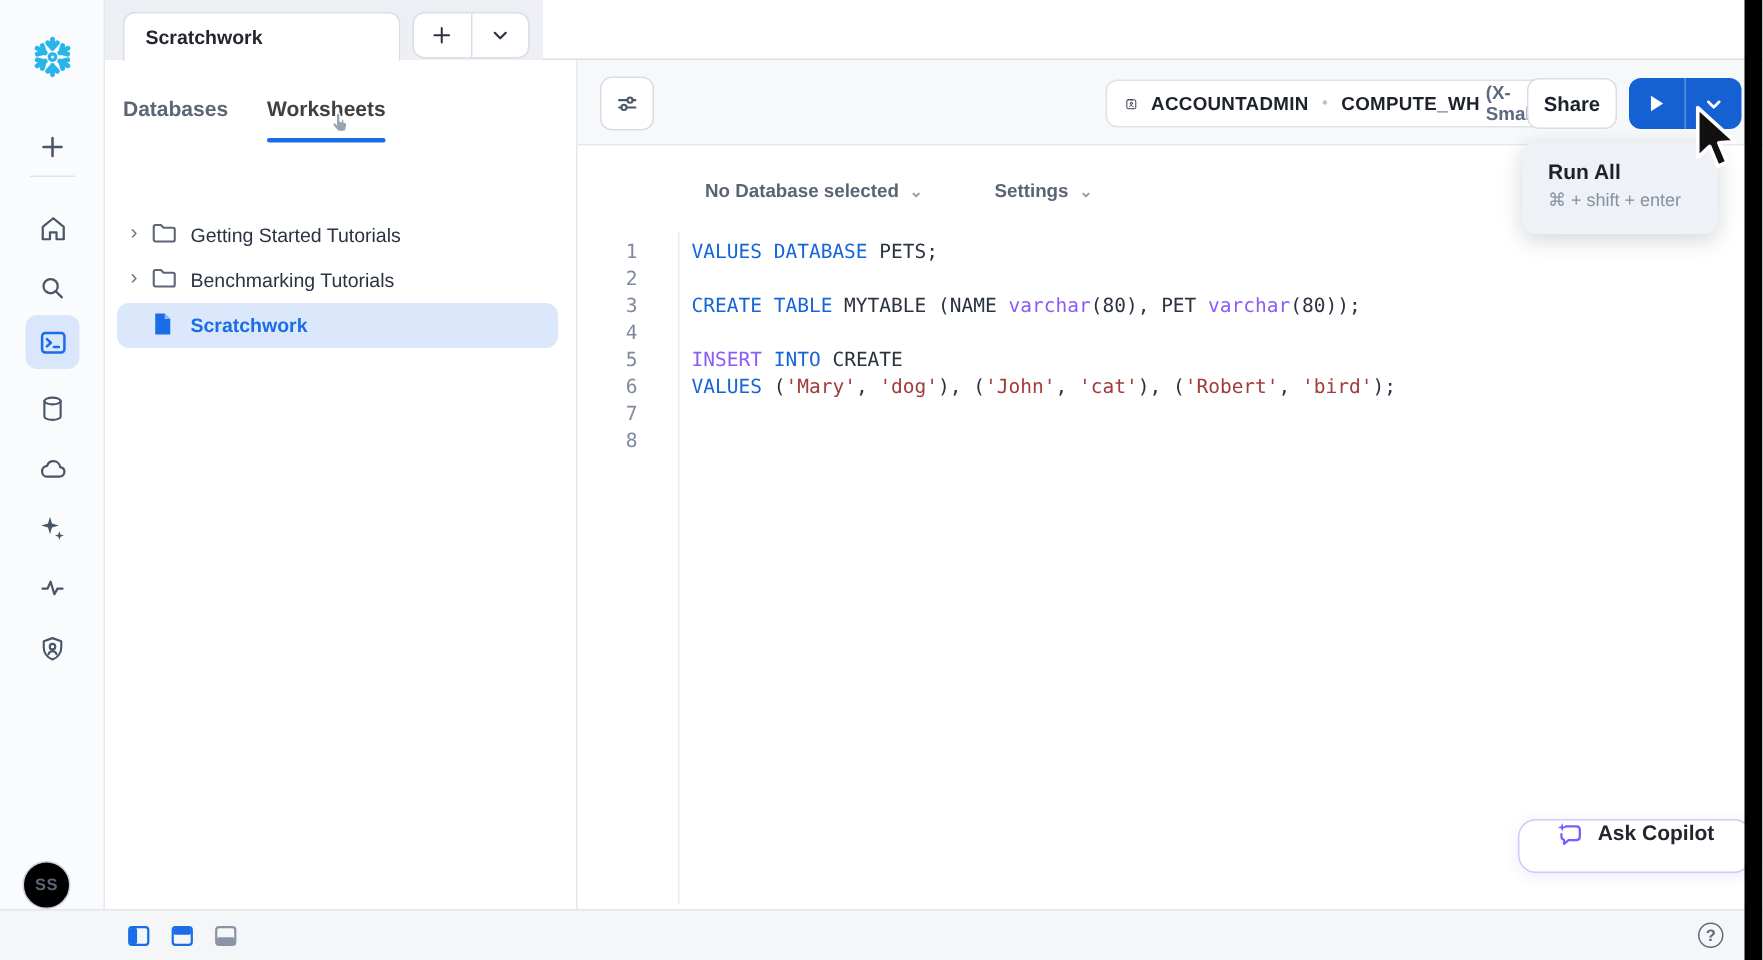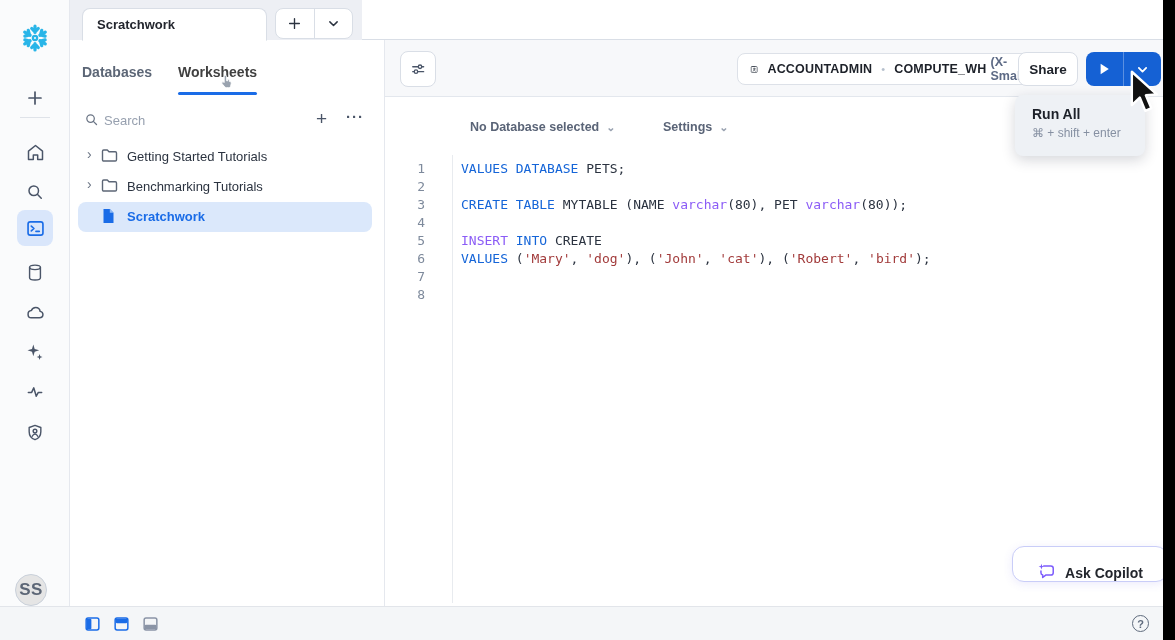--- a/index.html
+++ b/index.html
@@ -6,21 +6,21 @@
   html,body { width:1175px; height:640px; }
   body { font-family:"Liberation Sans", sans-serif; background:#fff; position:relative; overflow:hidden; }
   .app { position:relative; width:1175px; height:640px; background:#fff; }
 
   
   .rail { position:absolute; left:0; top:0; width:70px; height:606px; background:#fafbfc; border-right:1px solid #e5e8ee; z-index:3; }
   .rail-item { position:absolute; left:19px; width:32px; height:32px; display:flex; align-items:center; justify-content:center; border-radius:8px; }
   .rail-item svg { display:block; }
   .rail-active { background:#d9e6fb; width:36px; height:36px; left:17px; }
   .rail-divider { position:absolute; left:20px; width:30px; height:1px; background:#dfe3e9; }
-  .avatar { position:absolute; left:15px; top:574px; width:32px; height:32px; border:1px solid #c9d0da; border-radius:50%; background:#e5e5e5; display:flex; align-items:center; justify-content:center; font-size:17px; font-weight:700; color:#5c6676; letter-spacing:.3px; }
+  .avatar { position:absolute; left:15px; top:574px; width:32px; height:32px; border:1px solid #c9d0da; border-radius:50%; background:#000000; display:flex; align-items:center; justify-content:center; font-size:11px; font-weight:700; color:#5c6676; letter-spacing:.3px; }
 
   
   .tabstrip { position:absolute; left:70px; top:0; width:1105px; height:40px; background:#fff; border-bottom:1px solid #d9dee6; z-index:2; }
   .tabstrip-gray { position:absolute; left:0; top:0; width:292px; height:40px; background:#edeff4; }
   .worksheet-tab { position:absolute; left:12px; top:8px; width:185px; height:33px; background:#fff; border:1px solid #d9dee6; border-bottom:1px solid #fff; border-radius:8px 8px 0 0; display:flex; align-items:center; padding:0 14px; z-index:3; }
   .worksheet-tab span { font-size:13px; font-weight:700; color:#23262e; }
   .newtab-group { position:absolute; left:205px; top:8px; width:78px; height:31px; background:#fff; border:1px solid #d9dee6; border-radius:8px; display:flex; }
   .newtab-cell { flex:1; display:flex; align-items:center; justify-content:center; }
   .newtab-cell:first-child { border-right:1px solid #d9dee6; }
 
@@ -71,21 +71,21 @@
   .tok-type { color:#8b5cf6; }
   .tok-str { color:#a23b3b; }
   .tok-def { color:#2b3340; }
 
   
   .run-menu { position:absolute; left:1015px; top:95px; width:130px; height:61px; background:#eef1f5; border-radius:8px; box-shadow:0 4px 14px rgba(20,30,50,.18); padding:11px 0 0 17px; z-index:6; }
   .run-menu .rm-label { font-size:14px; font-weight:700; color:#1d2129; }
   .run-menu .rm-shortcut { font-size:12px; color:#8690a2; margin-top:4px; }
 
   
-  .copilot-btn { position:absolute; left:1012px; top:546px; width:156px; height:36px; background:#fff; border:1.5px solid #c9cdf8; border-radius:12px; box-shadow:0 2px 10px rgba(100,90,230,.12); display:flex; align-items:flex-end; justify-content:center; gap:9px; z-index:4; }
+  .copilot-btn { position:absolute; left:1012px; top:546px; width:156px; height:36px; background:#fff; border:1.5px solid #c9cdf8; border-radius:12px; box-shadow:0 2px 10px rgba(100,90,230,.12); display:flex; align-items:flex-start; justify-content:center; gap:9px; z-index:4; }
   .copilot-btn span { font-size:14px; font-weight:700; color:#23262d; }
 
   
   .statusbar { position:absolute; left:0; top:606px; width:1175px; height:34px; background:#f4f6f8; border-top:1px solid #e2e5ea; z-index:4; }
   .panel-icons { position:absolute; left:85px; top:10px; display:flex; gap:14px; }
   .help-btn { position:absolute; right:26px; top:8px; width:17px; height:17px; border:1.4px solid #5f6b7d; border-radius:50%; color:#5f6b7d; font-size:11px; font-weight:700; display:flex; align-items:center; justify-content:center; }
 
   
   .black-strip { position:absolute; right:0; top:0; width:12px; height:640px; background:#000; z-index:50; }
   .cursor-big { position:absolute; left:1129px; top:70px; z-index:60; }
@@ -183,31 +183,20 @@
           </svg>
       </div>
     </div>
   </div>
 
   <div class="sidebar">
     <div class="side-tab databases">Databases</div>
     <div class="side-tab worksheets">Worksheets</div>
     <div class="side-underline"></div>
 
-    <div class="search-row">
-      <span class="sicon">
-        <svg width="15" height="15" viewBox="0 0 24 24" fill="none" stroke="#6b7585" stroke-width="2" stroke-linecap="round">
-            <circle cx="10.5" cy="10.5" r="6"></circle>
-            <path d="M15 15 L20 20"></path>
-          </svg>
-      </span>
-      <span class="placeholder">Search</span>
-      <span class="add">+</span>
-      <span class="more">···</span>
-    </div>
 
     <div class="tree">
       <div class="tree-row">
         <span class="chev">›</span>
         <span class="ticon">
           <svg width="17" height="15" viewBox="0 0 17 15" fill="none" stroke="#5c6676" stroke-width="1.4" stroke-linejoin="round">
               <path d="M1.5 3.2 C1.5 2.5 2 2 2.7 2 H6.3 L8 3.8 H14.3 C15 3.8 15.5 4.3 15.5 5 V11.8 C15.5 12.5 15 13 14.3 13 H2.7 C2 13 1.5 12.5 1.5 11.8 Z"></path>
             </svg>
         </span>
         <span class="tlabel">Getting Started Tutorials</span>

